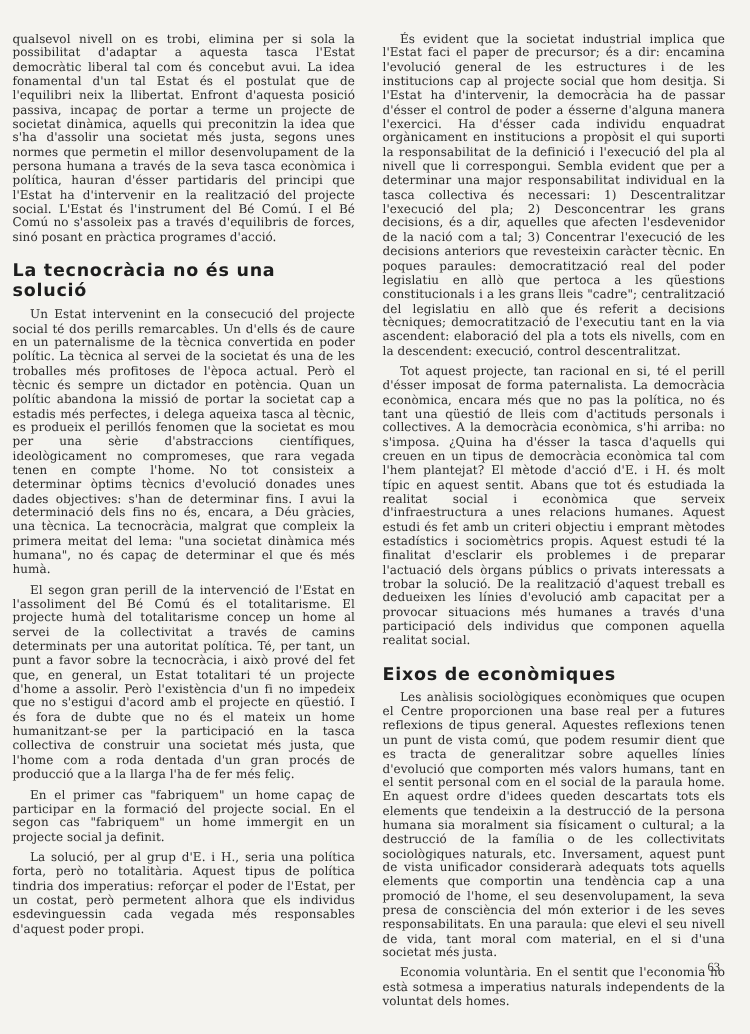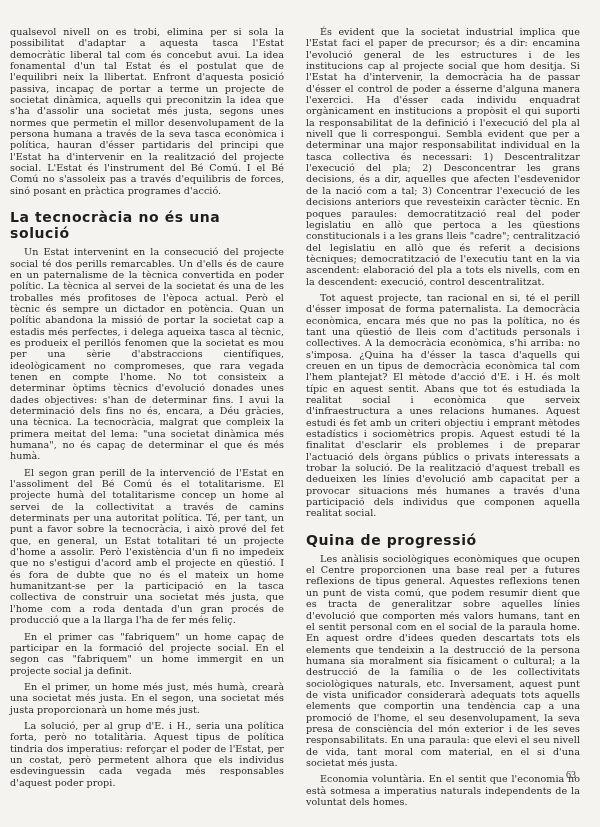--- a/index.html
+++ b/index.html
@@ -42,26 +42,25 @@
 <body>
 
 <div class="page">
 
   <div class="col left">
     <p>qualsevol nivell on es trobi, elimina per si sola la possibilitat d'adaptar a aquesta tasca l'Estat democràtic liberal tal com és concebut avui. La idea fonamental d'un tal Estat és el postulat que de l'equilibri neix la llibertat. Enfront d'aquesta posició passiva, incapaç de portar a terme un projecte de societat dinàmica, aquells qui preconitzin la idea que s'ha d'assolir una societat més justa, segons unes normes que permetin el millor desenvolupament de la persona humana a través de la seva tasca econòmica i política, hauran d'ésser partidaris del principi que l'Estat ha d'intervenir en la realització del projecte social. L'Estat és l'instrument del Bé Comú. I el Bé Comú no s'assoleix pas a través d'equilibris de forces, sinó posant en pràctica programes d'acció.</p>
     <h2>La tecnocràcia no és una solució</h2>
     <p class="indent">Un Estat intervenint en la consecució del projecte social té dos perills remarcables. Un d'ells és de caure en un paternalisme de la tècnica convertida en poder polític. La tècnica al servei de la societat és una de les troballes més profitoses de l'època actual. Però el tècnic és sempre un dictador en potència. Quan un polític abandona la missió de portar la societat cap a estadis més perfectes, i delega aqueixa tasca al tècnic, es produeix el perillós fenomen que la societat es mou per una sèrie d'abstraccions científiques, ideològicament no compromeses, que rara vegada tenen en compte l'home. No tot consisteix a determinar òptims tècnics d'evolució donades unes dades objectives: s'han de determinar fins. I avui la determinació dels fins no és, encara, a Déu gràcies, una tècnica. La tecnocràcia, malgrat que compleix la primera meitat del lema: "una societat dinàmica més humana", no és capaç de determinar el que és més humà.</p>
     <p class="indent">El segon gran perill de la intervenció de l'Estat en l'assoliment del Bé Comú és el totalitarisme. El projecte humà del totalitarisme concep un home al servei de la collectivitat a través de camins determinats per una autoritat política. Té, per tant, un punt a favor sobre la tecnocràcia, i això prové del fet que, en general, un Estat totalitari té un projecte d'home a assolir. Però l'existència d'un fi no impedeix que no s'estigui d'acord amb el projecte en qüestió. I és fora de dubte que no és el mateix un home humanitzant-se per la participació en la tasca collectiva de construir una societat més justa, que l'home com a roda dentada d'un gran procés de producció que a la llarga l'ha de fer més feliç.</p>
     <p class="indent">En el primer cas "fabriquem" un home capaç de participar en la formació del projecte social. En el segon cas "fabriquem" un home immergit en un projecte social ja definit.</p>
-    <p class="indent">En el primer, un home més just, més humà, crearà una societat més justa. En el segon, una societat més justa proporcionarà un home més just.</p>
     <p class="indent">La solució, per al grup d'E. i H., seria una política forta, però no totalitària. Aquest tipus de política tindria dos imperatius: reforçar el poder de l'Estat, per un costat, però permetent alhora que els individus esdevinguessin cada vegada més responsables d'aquest poder propi.</p>
   </div>
 
   <div class="col right">
     <p class="indent">És evident que la societat industrial implica que l'Estat faci el paper de precursor; és a dir: encamina l'evolució general de les estructures i de les institucions cap al projecte social que hom desitja. Si l'Estat ha d'intervenir, la democràcia ha de passar d'ésser el control de poder a ésserne d'alguna manera l'exercici. Ha d'ésser cada individu enquadrat orgànicament en institucions a propòsit el qui suporti la responsabilitat de la definició i l'execució del pla al nivell que li correspongui. Sembla evident que per a determinar una major responsabilitat individual en la tasca collectiva és necessari: 1) Descentralitzar l'execució del pla; 2) Desconcentrar les grans decisions, és a dir, aquelles que afecten l'esdevenidor de la nació com a tal; 3) Concentrar l'execució de les decisions anteriors que revesteixin caràcter tècnic. En poques paraules: democratització real del poder legislatiu en allò que pertoca a les qüestions constitucionals i a les grans lleis "cadre"; centralització del legislatiu en allò que és referit a decisions tècniques; democratització de l'executiu tant en la via ascendent: elaboració del pla a tots els nivells, com en la descendent: execució, control descentralitzat.</p>
     <p class="indent">Tot aquest projecte, tan racional en si, té el perill d'ésser imposat de forma paternalista. La democràcia econòmica, encara més que no pas la política, no és tant una qüestió de lleis com d'actituds personals i collectives. A la democràcia econòmica, s'hi arriba: no s'imposa. ¿Quina ha d'ésser la tasca d'aquells qui creuen en un tipus de democràcia econòmica tal com l'hem plantejat? El mètode d'acció d'E. i H. és molt típic en aquest sentit. Abans que tot és estudiada la realitat social i econòmica que serveix d'infraestructura a unes relacions humanes. Aquest estudi és fet amb un criteri objectiu i emprant mètodes estadístics i sociomètrics propis. Aquest estudi té la finalitat d'esclarir els problemes i de preparar l'actuació dels òrgans públics o privats interessats a trobar la solució. De la realització d'aquest treball es dedueixen les línies d'evolució amb capacitat per a provocar situacions més humanes a través d'una participació dels individus que componen aquella realitat social.</p>
-    <h2>Quina de progressió</h2>
+    <h2>Eixos de econòmiques</h2>
     <p class="indent">Les anàlisis sociològiques econòmiques que ocupen el Centre proporcionen una base real per a futures reflexions de tipus general. Aquestes reflexions tenen un punt de vista comú, que podem resumir dient que es tracta de generalitzar sobre aquelles línies d'evolució que comporten més valors humans, tant en el sentit personal com en el social de la paraula home. En aquest ordre d'idees queden descartats tots els elements que tendeixin a la destrucció de la persona humana sia moralment sia físicament o cultural; a la destrucció de la família o de les collectivitats sociològiques naturals, etc. Inversament, aquest punt de vista unificador considerarà adequats tots aquells elements que comportin una tendència cap a una promoció de l'home, el seu desenvolupament, la seva presa de consciència del món exterior i de les seves responsabilitats. En una paraula: que elevi el seu nivell de vida, tant moral com material, en el si d'una societat més justa.</p>
     <p class="indent">Economia voluntària. En el sentit que l'economia no està sotmesa a imperatius naturals independents de la voluntat dels homes.</p>
   </div>
 
   <div class="pagenum">63</div>
 </div>
 
 </body></html>

